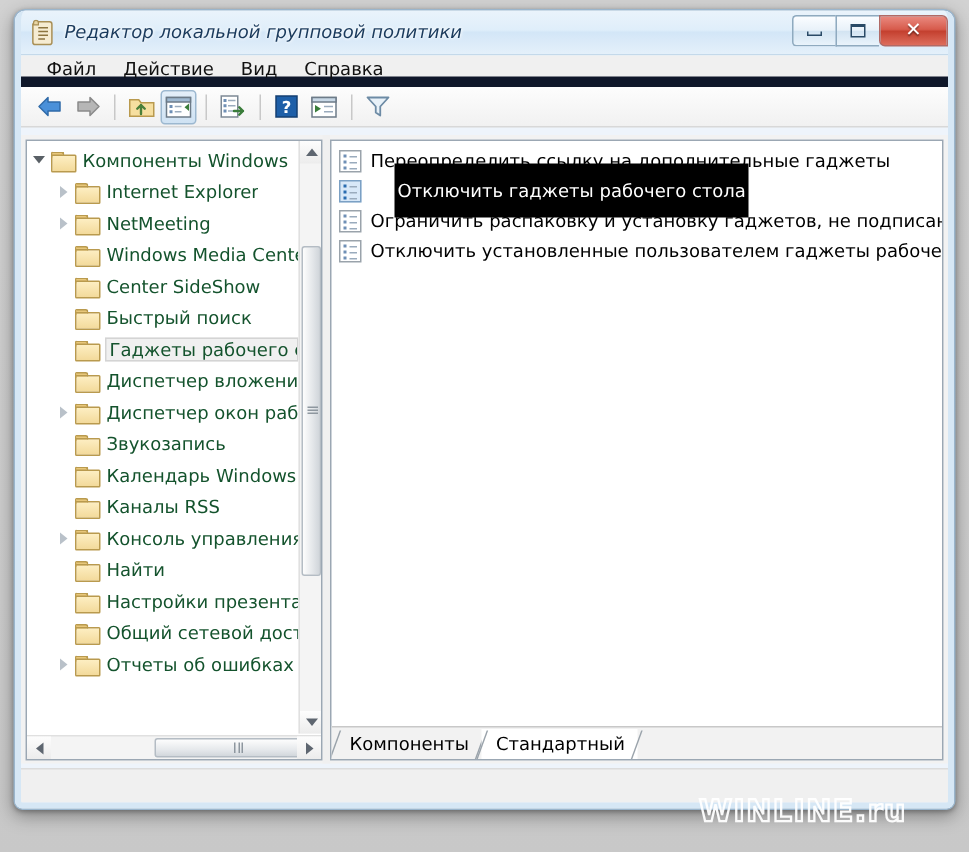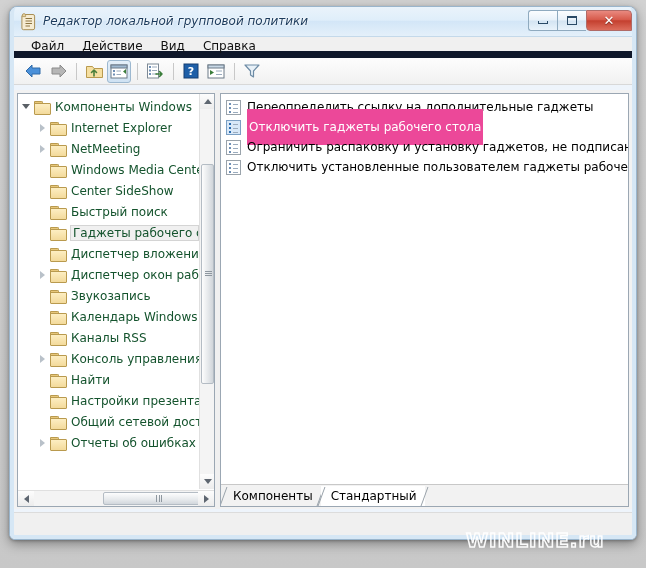--- a/index.html
+++ b/index.html
@@ -353,24 +353,24 @@
   .licon b {
     position: absolute;
     left: 6px;
     width: 5px; height: 1px;
     background: #9aabbd;
   }
   .licon b.b1 { top: 3px; }
   .licon b.b2 { top: 7px; }
   .licon b.b3 { top: 11px; }
   .litem.sel .ltext {
-    background: #ec4899;
+    background: #000000;
     color: #ffffff;
     padding: 11px 2px;
-    margin: -1px 0;
+    margin: -1px 16px;
   }
   .litem.sel .licon {
     background: #d8e8f8;
     border-color: #7ba0c4;
   }
   .litem.sel .licon i { background: #2a6cb0; }
 
   
   .tabs {
     position: relative;

